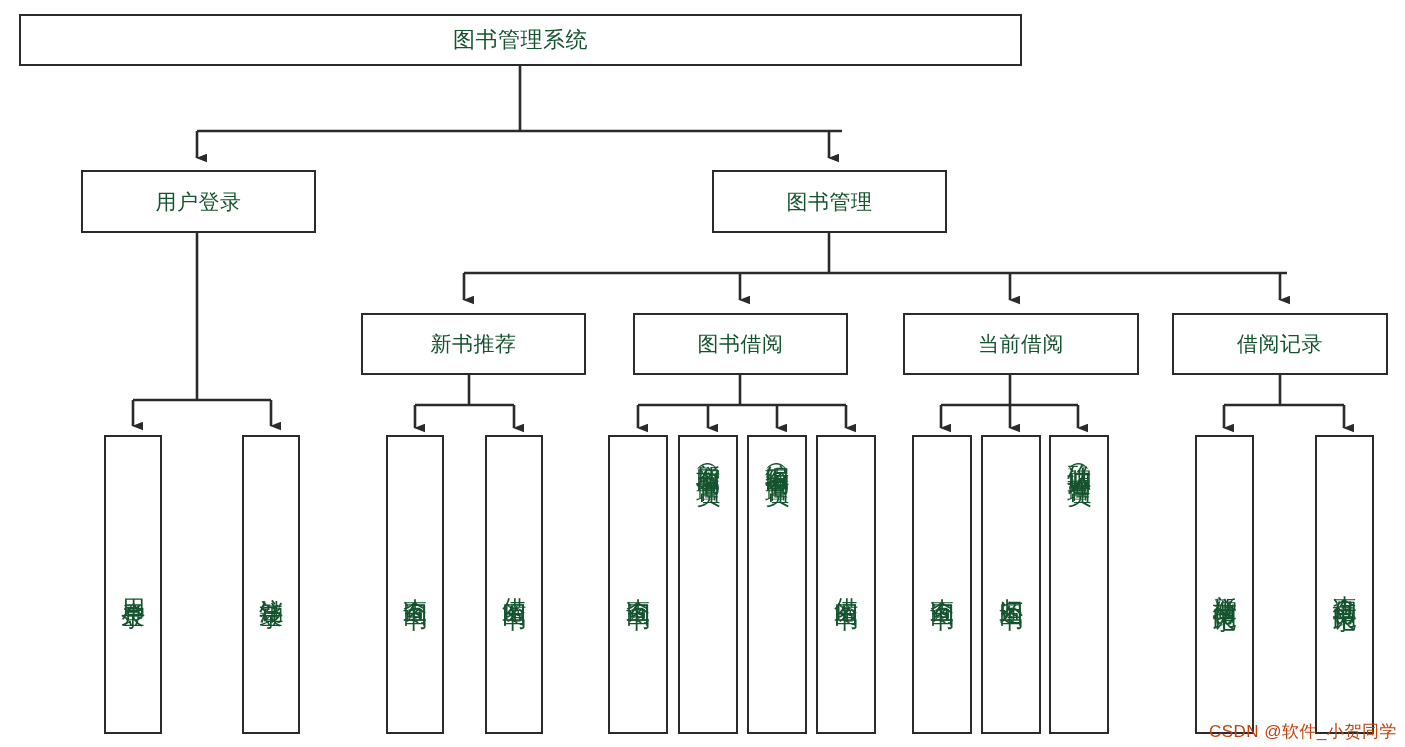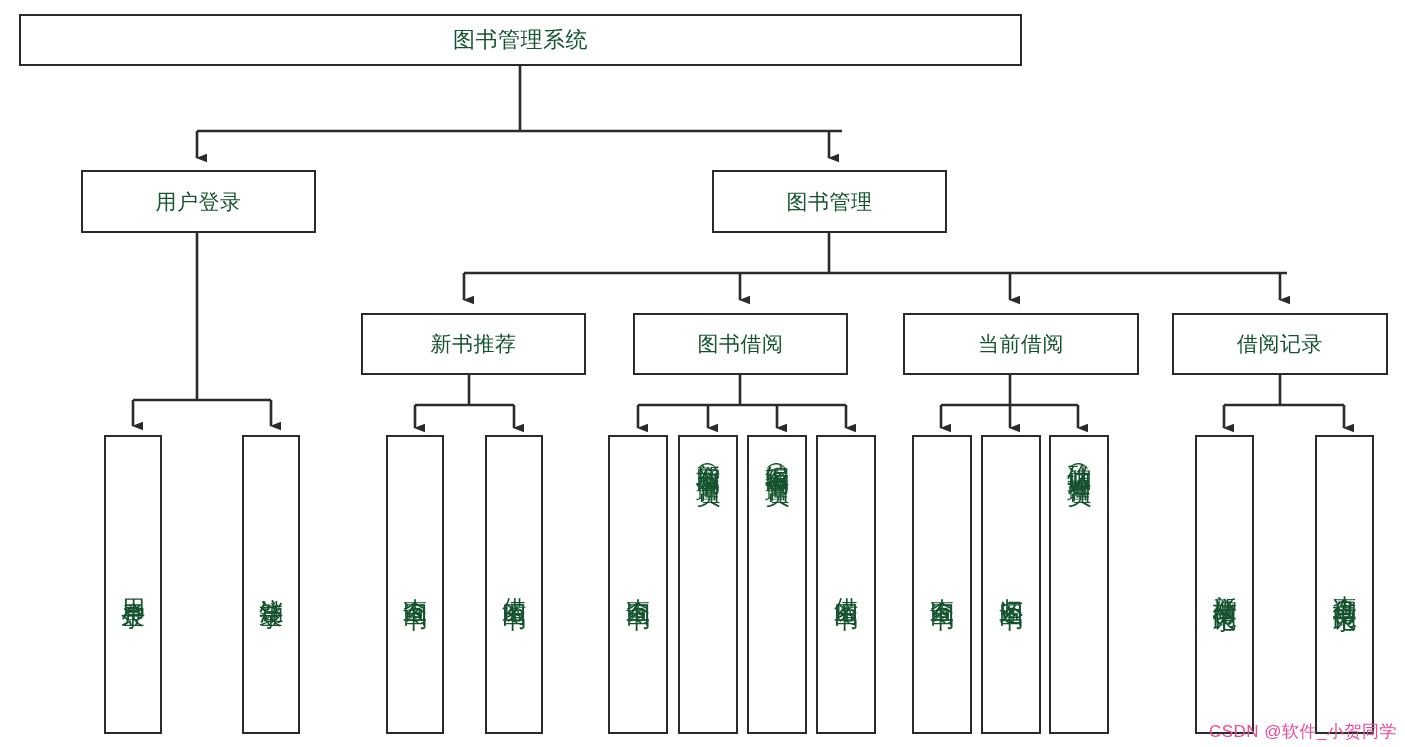--- a/index.html
+++ b/index.html
@@ -66,21 +66,21 @@
   }
   .node.v.mid {
     align-items: center;
     padding-top: 0;
   }
   .watermark {
     position: absolute;
     right: 8px;
     bottom: 4px;
     font-size: 17px;
-    color: #ec4899;
+    color: #c2410c;
     letter-spacing: 0.5px;
     z-index: 3;
     white-space: nowrap;
   }
 </style>
 </head>
 <body>
 
 <div id="canvas">
 

